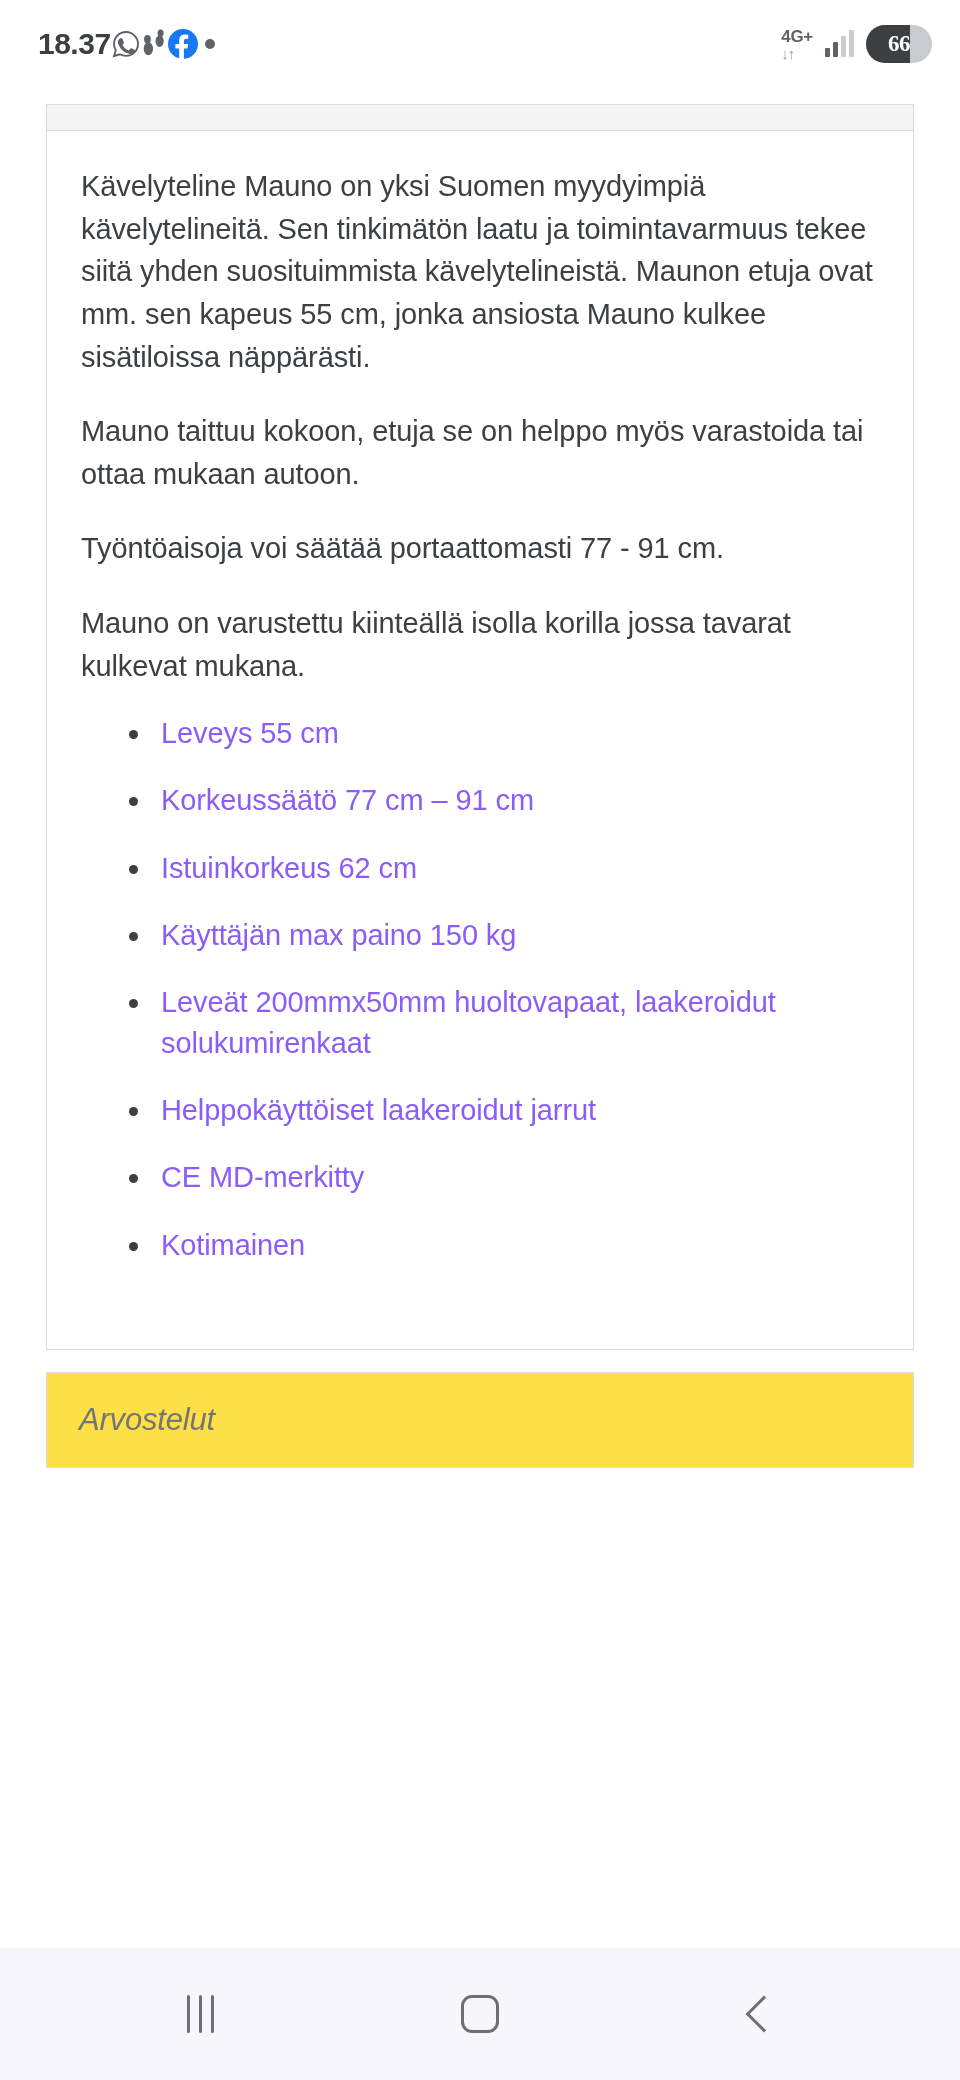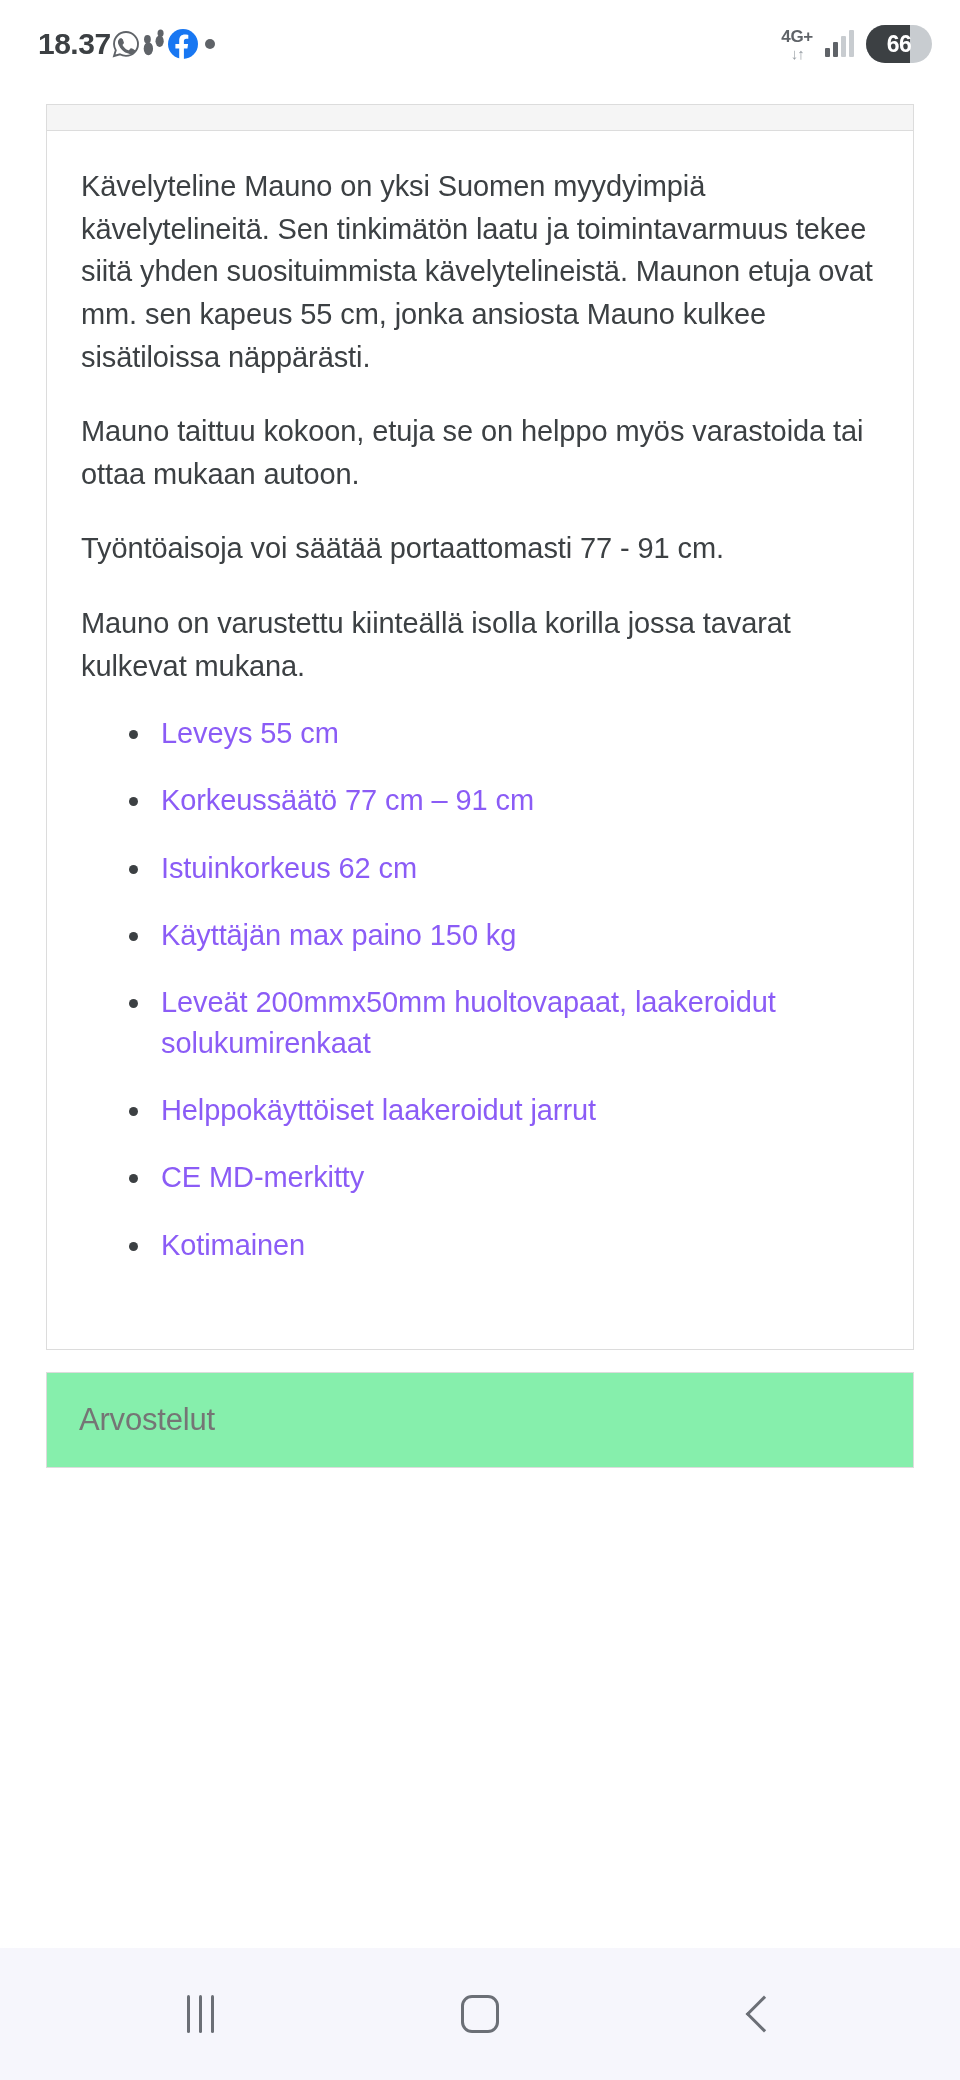--- a/index.html
+++ b/index.html
@@ -49,21 +49,21 @@
     margin-left: 6px;
   }
   .status-right {
     display: flex;
     align-items: center;
     gap: 12px;
   }
   .net-type {
     display: flex;
     flex-direction: column;
-    align-items: center;
+    align-items: flex-start;
     line-height: 1;
     color: #5f6368;
   }
   .net-type .label {
     font-size: 17px;
     font-weight: 700;
     letter-spacing: -0.3px;
   }
   .net-type .arrows {
     font-size: 15px;
@@ -91,20 +91,21 @@
   .battery-pill {
     position: relative;
     width: 66px;
     height: 38px;
     border-radius: 19px;
     background: #c8ccd0;
     overflow: hidden;
     display: flex;
     align-items: center;
     justify-content: center;
+    font-family: Liberation Serif, serif;
   }
   .battery-pill .fill {
     position: absolute;
     left: 0; top: 0; bottom: 0;
     width: 66%;
     background: #3c4043;
   }
   .battery-pill .pct {
     position: relative;
     font-size: 23px;
@@ -170,25 +171,26 @@
     top: 17px;
     width: 9px;
     height: 9px;
     border-radius: 50%;
     background: #3c4043;
   }
 
   .accordion-header {
     margin: 22px 8px 0 8px;
     border: 1px solid #dcdcdc;
-    background: #86efac;
+    background: #fde047;
     height: 96px;
     display: flex;
     align-items: center;
     padding: 0 32px;
+    font-style: italic;
   }
   .accordion-header .title {
     font-size: 31px;
     color: #757575;
     letter-spacing: -0.2px;
   }
 
   
   .nav-bar {
     flex: 0 0 132px;

